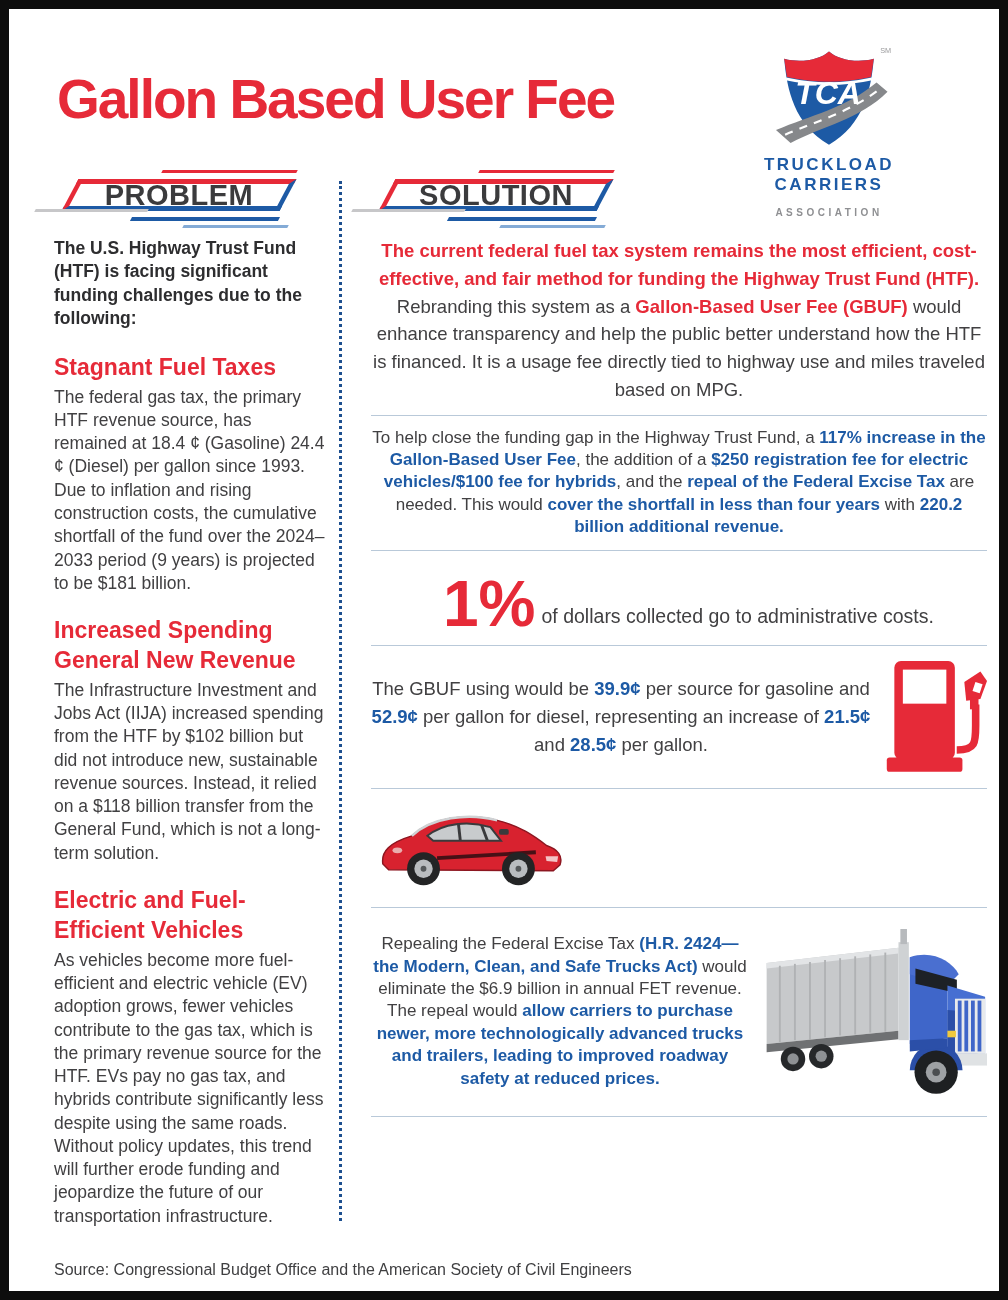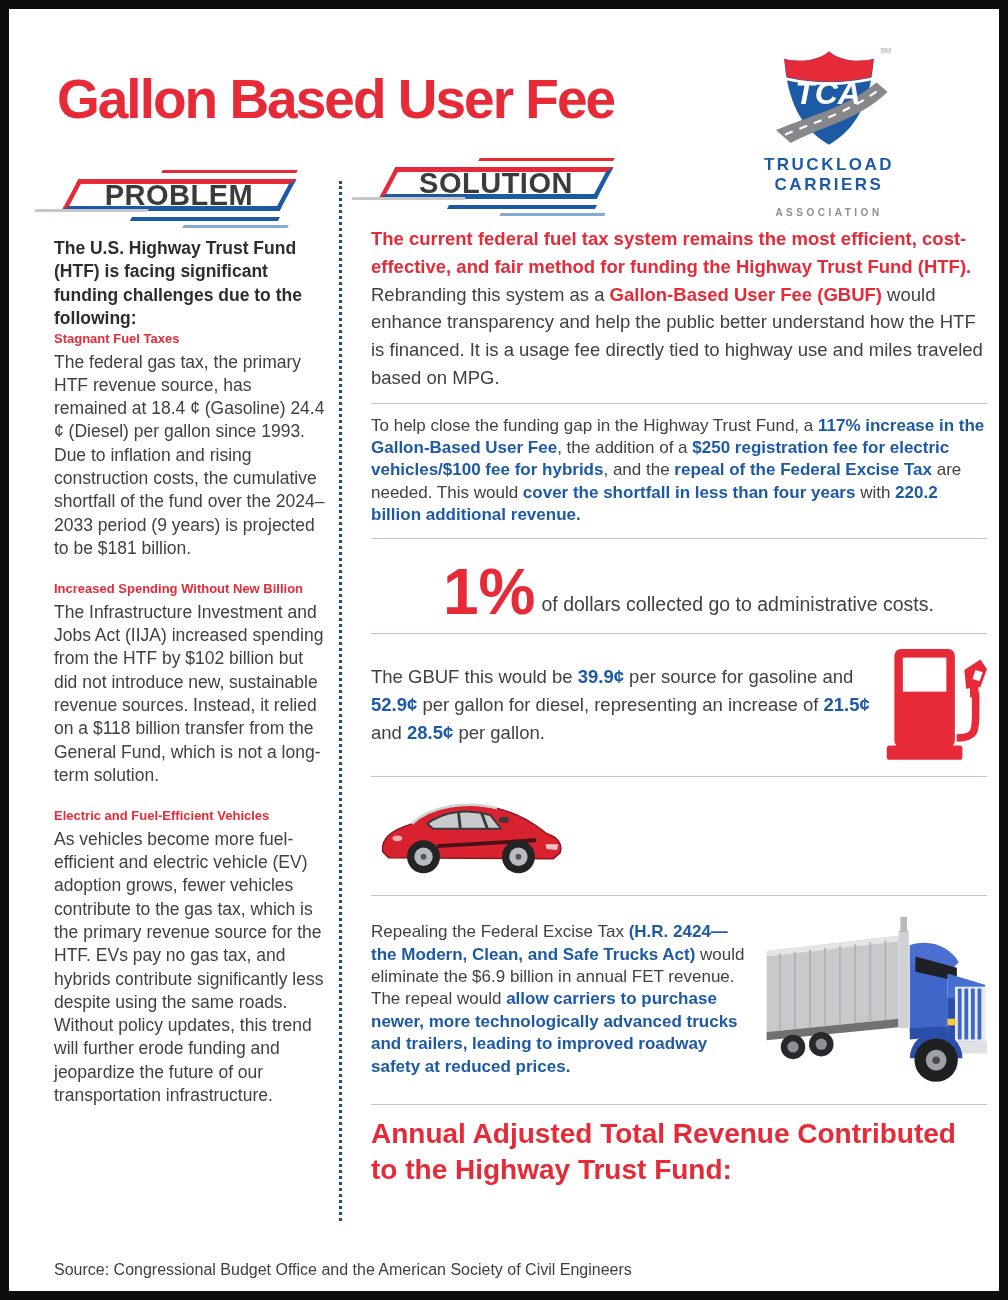--- a/index.html
+++ b/index.html
@@ -38,25 +38,25 @@
     font-size:29px;font-weight:700;color:#3b3b3d;letter-spacing:.5px;
   }
   .accent{position:absolute;transform:skewX(-28deg);}
   .accent.top-red{top:-9px;left:42%;width:62%;height:3px;background:var(--red);}
   .accent.bot-gray{bottom:-1px;left:-16%;width:52%;height:3px;background:#c7c7c9;}
   .accent.bot-blue1{bottom:-10px;left:28%;width:68%;height:4px;background:var(--blue);}
   .accent.bot-blue2{bottom:-17px;left:52%;width:48%;height:3px;background:#84abd6;}
   
   .col-left{position:absolute;left:45px;top:166px;width:272px;}
   .v-divider{position:absolute;left:330px;top:172px;height:1040px;border-left:3px dotted #1d4f8f;}
-  .col-right{position:absolute;left:362px;top:154px;width:616px;}
-  
-  .intro{font-size:17.5px;line-height:1.34;font-weight:700;color:var(--ink-dark);}
+  .col-right{position:absolute;left:362px;top:166px;width:616px;text-align:center;}
+  
+  .intro{font-size:17.5px;line-height:1.34;font-weight:700;color:var(--ink-dark);margin-bottom:22px;}
   .p-sec{margin-bottom:21px;}
-  .p-sec-title{font-size:13px;line-height:1.3;font-weight:700;color:var(--red);margin-bottom:3px;}
+  .p-sec-title{font-size:23px;line-height:1.3;font-weight:700;color:var(--red);margin-bottom:3px;}
   .p-sec-body{font-size:17.5px;line-height:1.33;color:var(--ink);}
   
   .rich{font-size:18.5px;line-height:1.5;color:var(--ink);}
   .rich.small{font-size:17px;line-height:1.32;}
   .seg-r{color:var(--red);font-weight:700;}
   .seg-b{color:var(--blue);font-weight:700;}
   .h-divider{border:none;border-top:1px solid var(--divider);margin:11px 0;}
   .stat-row{display:flex;align-items:flex-end;padding-left:72px;height:72px;margin:2px 0;}
   .stat-number{font-size:64px;font-weight:800;color:var(--red);line-height:.9;}
   .stat-text{font-size:19.5px;color:var(--ink);padding:0 0 6px 6px;}
@@ -107,21 +107,21 @@
     </div>
 
     <p class="intro">The U.S. Highway Trust Fund (HTF) is facing significant funding challenges due to the following:</p>
 
     <div class="p-sec">
       <div class="p-sec-title">Stagnant Fuel Taxes</div>
       <div class="p-sec-body">The federal gas tax, the primary HTF revenue source, has remained at 18.4 ¢ (Gasoline) 24.4 ¢ (Diesel) per gallon since 1993. Due to inflation and rising construction costs, the cumulative shortfall of the fund over the 2024–2033 period (9 years) is projected to be $181 billion.</div>
     </div>
 
     <div class="p-sec">
-      <div class="p-sec-title">Increased Spending Without New Billion</div>
+      <div class="p-sec-title">Increased Spending General New Revenue</div>
       <div class="p-sec-body">The Infrastructure Investment and Jobs Act (IIJA) increased spending from the HTF by $102 billion but did not introduce new, sustainable revenue sources. Instead, it relied on a $118 billion transfer from the General Fund, which is not a long-term solution.</div>
     </div>
 
     <div class="p-sec">
       <div class="p-sec-title">Electric and Fuel-Efficient Vehicles</div>
       <div class="p-sec-body">As vehicles become more fuel-efficient and electric vehicle (EV) adoption grows, fewer vehicles contribute to the gas tax, which is the primary revenue source for the HTF. EVs pay no gas tax, and hybrids contribute significantly less despite using the same roads. Without policy updates, this trend will further erode funding and jeopardize the future of our transportation infrastructure.</div>
     </div>
   </div>
 
   <div class="col-right">
@@ -143,21 +143,21 @@
     <hr class="h-divider">
 
     <div class="stat-row">
       <span class="stat-number">1%</span>
       <span class="stat-text">of dollars collected go to administrative costs.</span>
     </div>
 
     <hr class="h-divider">
 
     <div class="icon-row">
-      <p class="rich"><span>The GBUF this would be </span><span class="seg-b">39.9¢</span><span> per source for gasoline and </span><span class="seg-b">52.9¢</span><span> per gallon for diesel, representing an increase of </span><span class="seg-b">21.5¢</span><span> and </span><span class="seg-b">28.5¢</span><span> per gallon.</span></p>
+      <p class="rich"><span>The GBUF using would be </span><span class="seg-b">39.9¢</span><span> per source for gasoline and </span><span class="seg-b">52.9¢</span><span> per gallon for diesel, representing an increase of </span><span class="seg-b">21.5¢</span><span> and </span><span class="seg-b">28.5¢</span><span> per gallon.</span></p>
       <span class="pump-wrap">
         <svg width="104" height="116" viewBox="0 0 110 122">
           <rect x="12" y="4" width="64" height="104" rx="7" fill="#e62a38"></rect>
           <rect x="21" y="13" width="46" height="36" fill="#ffffff"></rect>
           <rect x="4" y="106" width="80" height="15" rx="3" fill="#e62a38"></rect>
           <path d="M78 98 C 98 98 98 90 98 72 L 98 50" fill="none" stroke="#e62a38" stroke-width="8"></path>
           <path d="M86 26 L103 15 L110 25 L103 44 L88 46 Z" fill="#e62a38"></path>
           <rect x="92" y="42" width="9" height="13" fill="#e62a38"></rect>
           <rect x="96" y="27" width="8" height="10" fill="#ffffff" transform="rotate(18 100 32)"></rect>
         </svg>
@@ -231,17 +231,16 @@
           <circle cx="186" cy="162" r="23" fill="#1e2022"></circle>
             <circle cx="186" cy="162" r="11" fill="#9ea1a4"></circle>
             <circle cx="186" cy="162" r="4" fill="#4a4d50"></circle>
           <polygon points="158,128 198,126 198,136 158,140" fill="#2b4fa8"></polygon>
         </svg>
       </span>
     </div>
 
     <hr class="h-divider">
 
-    <div class="revenue-heading">Annual Adjusted Total Revenue Contributed to the Highway Trust Fund:</div>
   </div>
 
   <div class="source">Source: Congressional Budget Office and the American Society of Civil Engineers</div>
 </div>
 
 </body></html>

